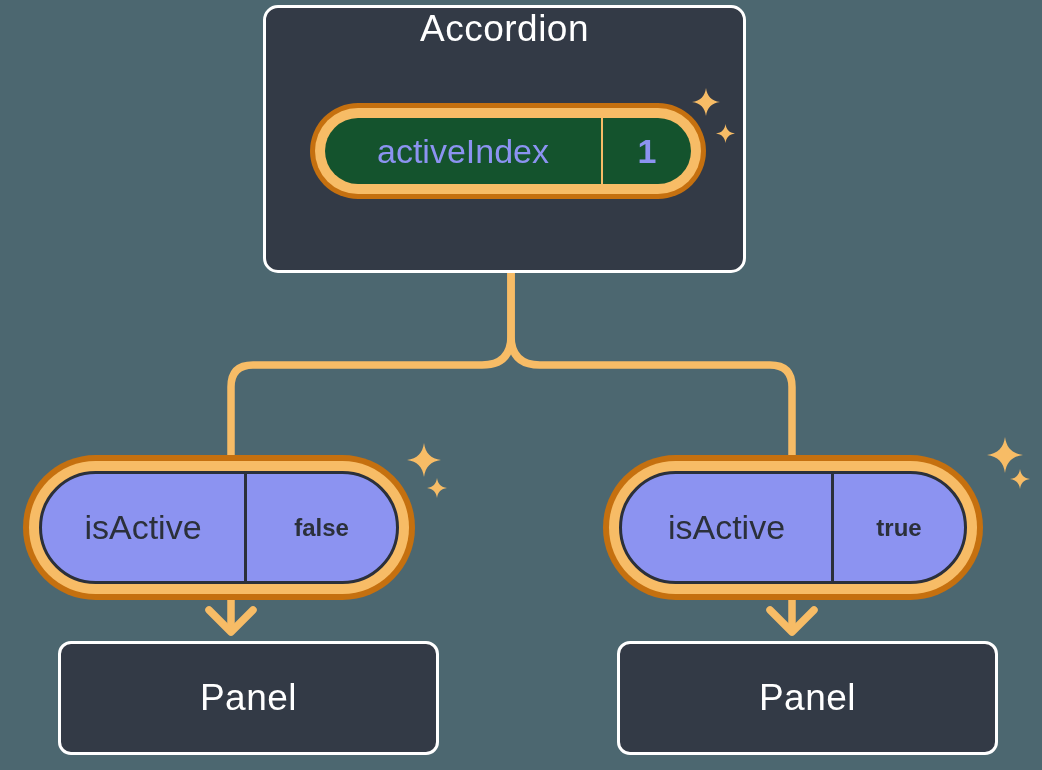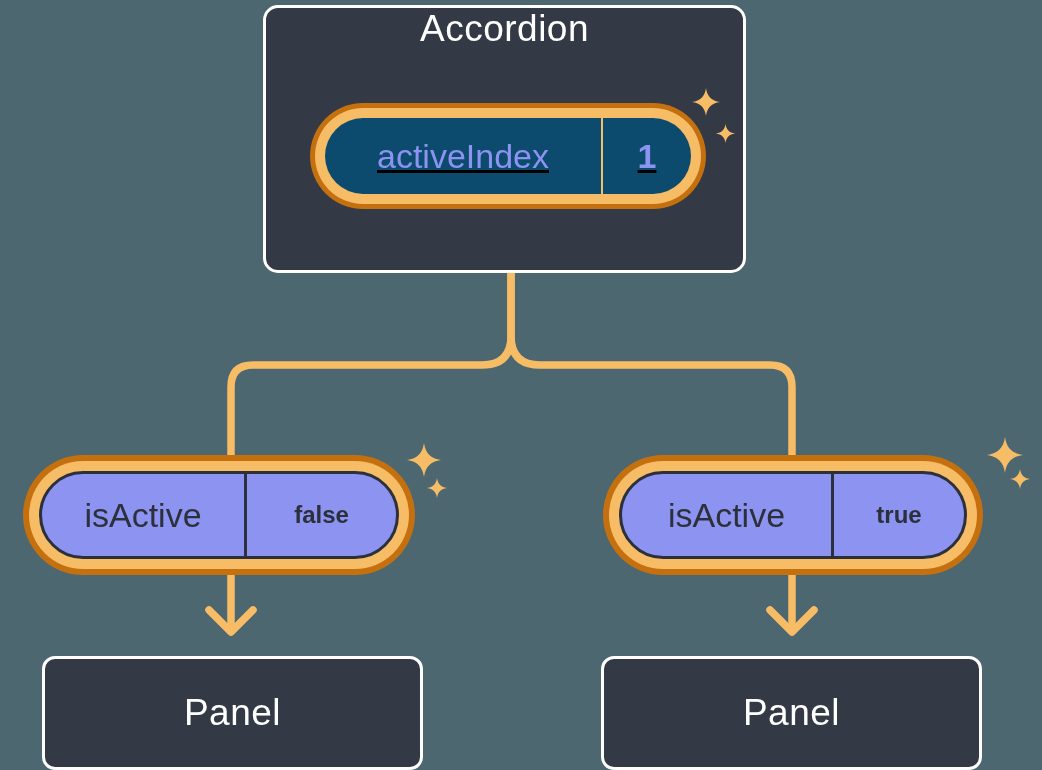--- a/index.html
+++ b/index.html
@@ -32,67 +32,67 @@
   .box-title {
     text-align: center;
     font-size: 37px;
     font-weight: 500;
     letter-spacing: 0.5px;
     color: #FFFFFF;
   }
   .panel-box {
     border-radius: 13px;
     width: 381px; height: 114px;
-    top: 656px;
+    top: 641px;
     display: flex;
     align-items: center;
     justify-content: center;
     font-size: 37px;
     font-weight: 500;
     letter-spacing: 0.5px;
     color: #FFFFFF;
+    margin-left: 16px;
   }
   .panel-left { left: 42px; }
   .panel-right { left: 601px; }
 
   .pill {
     position: absolute;
     box-sizing: border-box;
     border-radius: 999px;
     display: flex;
     align-items: stretch;
     z-index: 3;
   }
   .state-pill {
     left: 325px; top: 118px;
-    width: 366px; height: 76px;
-    background: #0c4a6e;
+    width: 366px; height: 66px;
+    background: #14532d;
     box-shadow: 0 0 0 10px #F7BC66, 0 0 0 15px #C5700F;
-    text-decoration: underline;
   }
   .state-pill .pill-label {
     width: 276px;
     display: flex; align-items: center; justify-content: center;
     font-size: 34px;
     color: #8C93F1;
   }
   .state-pill .pill-divider {
     width: 2px;
     background: #F7BC66;
   }
   .state-pill .pill-value {
     flex: 1;
     display: flex; align-items: center; justify-content: center;
     font-size: 34px;
     font-weight: 700;
     color: #8C93F1;
   }
   .prop-pill {
     top: 471px;
-    height: 88px;
+    height: 113px;
     background: #8C93F1;
     border: 3px solid #2B303A;
     box-shadow: 0 0 0 10px #F7BC66, 0 0 0 16px #C5700F;
   }
   .prop-pill-left  { left: 39px;  width: 360px; }
   .prop-pill-right { left: 619px; width: 348px; }
   .prop-pill .pill-label {
     display: flex; align-items: center; justify-content: center;
     font-size: 34px;
     color: #2B303A;

